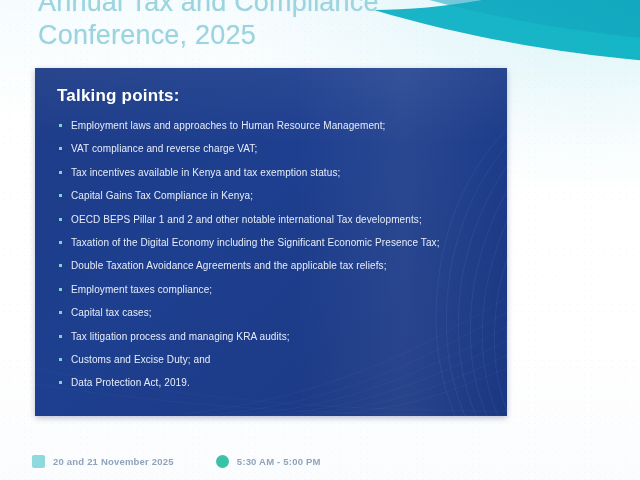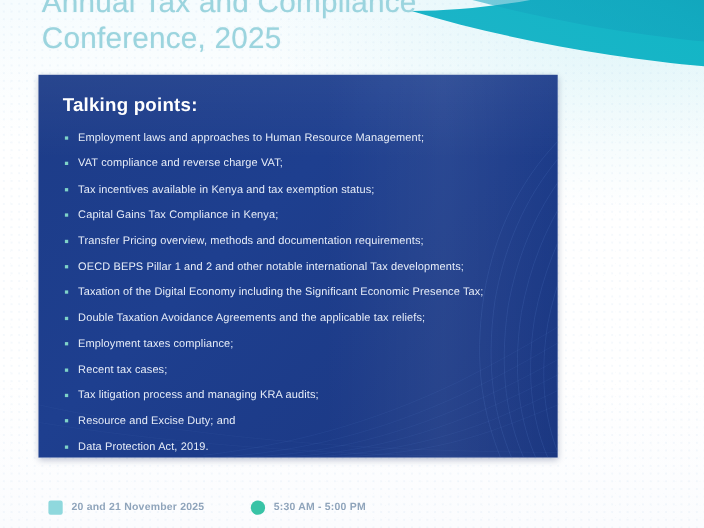--- a/index.html
+++ b/index.html
@@ -107,21 +107,21 @@
     content:"";
     position:absolute;
     left:2px; top:4px;
     width:3px;height:3px;
     background:#7fd3c8;
   }
 
   
   .meta{
     position:absolute;
-    left:44px; bottom:12px;
+    left:32px; bottom:12px;
     display:flex;
     align-items:center;
     gap:42px;
   }
   .meta-item{
     display:flex;
     align-items:center;
     gap:8px;
   }
   .meta-icon{
@@ -204,28 +204,27 @@
     </div>
     <div class="panel-sheen"></div>
 
     <div class="panel-inner">
       <div class="panel-heading">Talking points:</div>
       <ul class="points">
         <li>Employment laws and approaches to Human Resource Management;</li>
         <li>VAT compliance and reverse charge VAT;</li>
         <li>Tax incentives available in Kenya and tax exemption status;</li>
         <li>Capital Gains Tax Compliance in Kenya;</li>
-        <li>Transfer Pricing overview, methods and documentation requirements;</li>
         <li>OECD BEPS Pillar 1 and 2 and other notable international Tax developments;</li>
         <li>Taxation of the Digital Economy including the Significant Economic Presence Tax;</li>
         <li>Double Taxation Avoidance Agreements and the applicable tax reliefs;</li>
         <li>Employment taxes compliance;</li>
-        <li>Recent tax cases;</li>
+        <li>Capital tax cases;</li>
         <li>Tax litigation process and managing KRA audits;</li>
-        <li>Resource and Excise Duty; and</li>
+        <li>Customs and Excise Duty; and</li>
         <li>Data Protection Act, 2019.</li>
       </ul>
     </div>
   </div>
 
   <div class="meta">
     <div class="meta-item">
       <span class="meta-icon icon-calendar"></span>
       <span class="meta-text">20 and 21 November 2025</span>
     </div>

